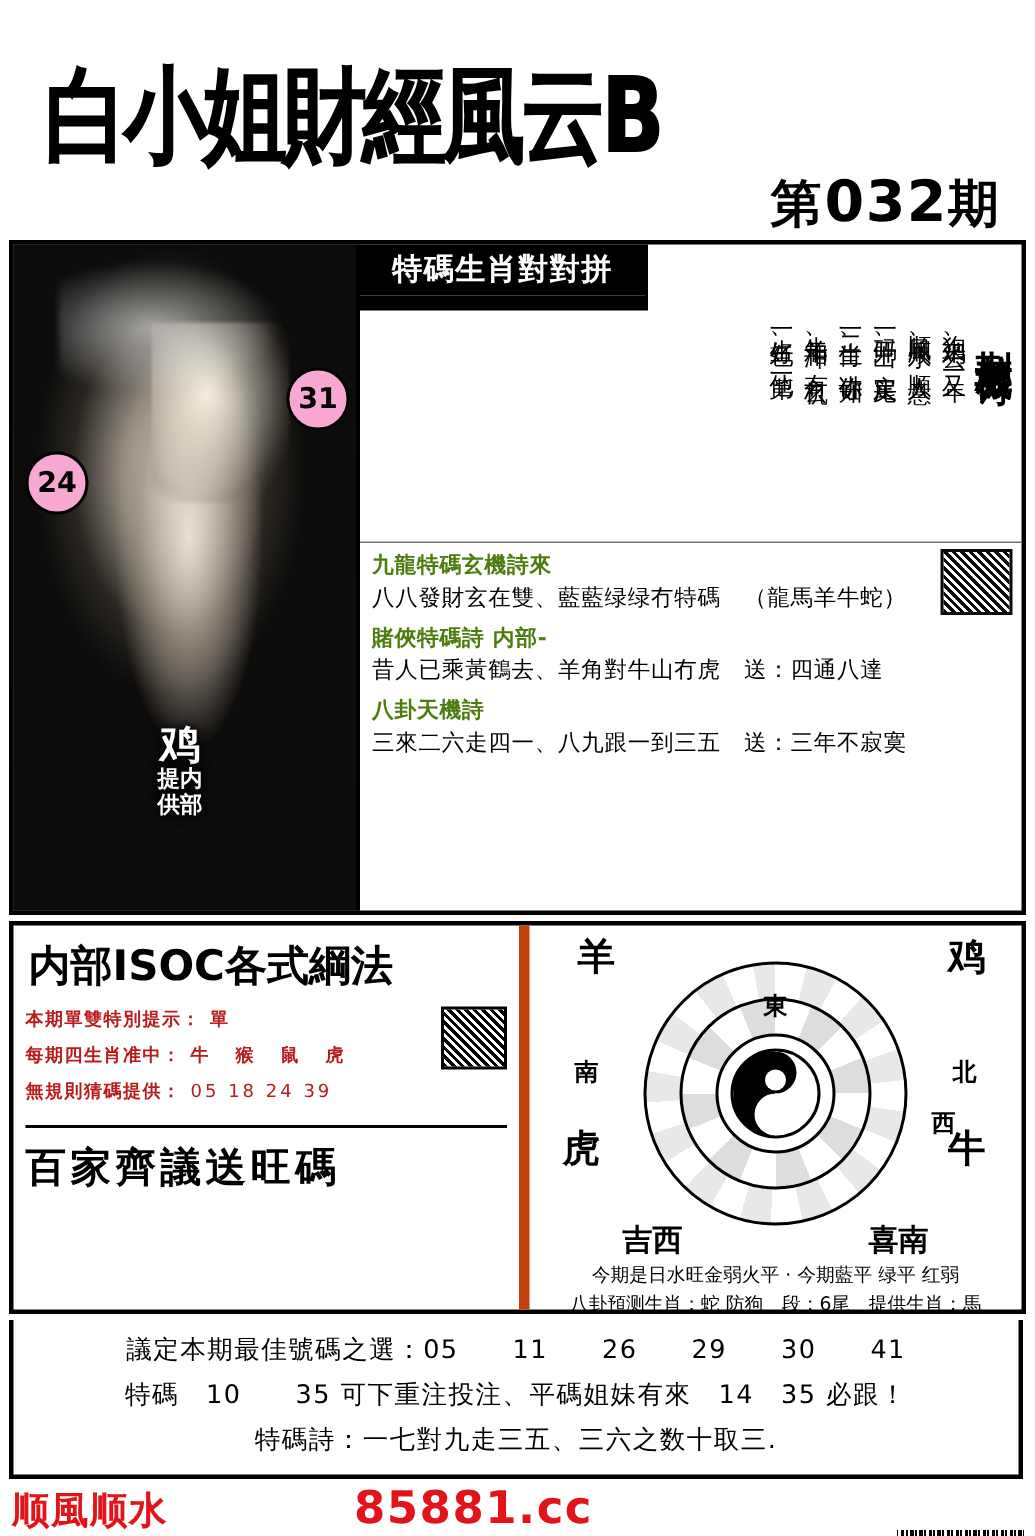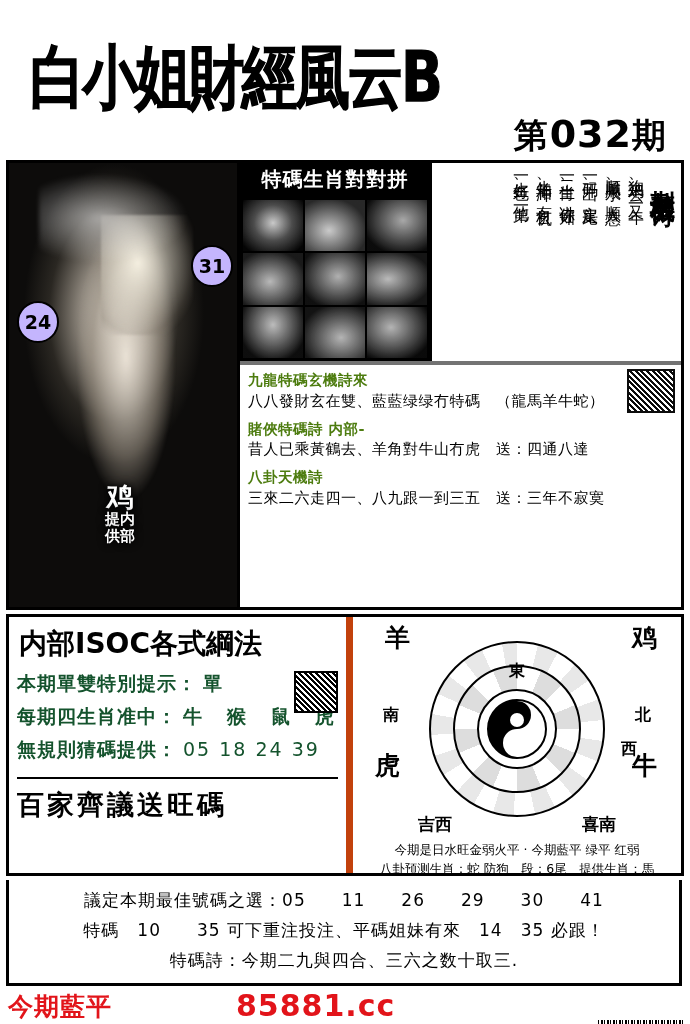--- a/index.html
+++ b/index.html
@@ -102,21 +102,21 @@
     position: absolute;
     left: 92px; top: 52px;
     width: 92px; height: 120px;
     background: radial-gradient(ellipse at 40% 40%, rgba(255,250,235,0.9), rgba(120,112,100,0.2) 70%, rgba(0,0,0,0) 80%);
     filter: blur(1px);
   }
   .ball {
     position: absolute;
     width: 38px; height: 38px;
     border-radius: 50%;
-    background: #c4b5fd;
+    background: #f9a8d4;
     border: 2px solid #000;
     color: #000;
     font-size: 19px;
     font-weight: bold;
     display: flex;
     align-items: center;
     justify-content: center;
     font-family: "DejaVu Sans", sans-serif;
   }
   .ball.b24 { left: 8px; top: 138px; }
@@ -136,21 +136,22 @@
   
   .topright {
     position: relative;
     flex: 1;
     display: flex;
     flex-direction: column;
   }
   .toprow1 {
     display: flex;
     height: 198px;
-    border-bottom: 4px solid #737373;
+    border-bottom: 1px solid #737373;
+    flex-direction: column;
   }
   .matchbox {
     width: 190px;
     border-right: 2px solid #000;
     display: flex;
     flex-direction: column;
   }
   .matchbox .title {
     background: #000;
     color: #fff;
@@ -277,22 +278,22 @@
   }
   .isoc-title {
     font-size: 28px;
     font-weight: bold;
     letter-spacing: 0px;
     color: #000;
     margin: 2px 0 8px 2px;
     white-space: nowrap;
   }
   .kv {
-    font-size: 19px;
-    color: #14532d;
+    font-size: 12px;
+    color: #b91c1c;
     margin: 7px 0;
     letter-spacing: 1px;
     white-space: nowrap;
   }
   .kv .label { font-weight: bold; }
   .kv .val { font-weight: bold; letter-spacing: 3px; margin-left: 6px; }
   .kv .nums { font-family: "DejaVu Sans", sans-serif; letter-spacing: 2px; margin-left: 6px; }
   .baijia {
     font-size: 27px;
     font-weight: bold;
@@ -397,21 +398,21 @@
   .dir-s { left: 30px; top: 88px; }
   .dir-n { right: 30px; top: 88px; }
   .dir-w { right: 44px; top: 122px; }
 
   .midright .bottomlabels {
     position: absolute;
     left: 0; right: 0;
     top: 196px;
     display: flex;
     justify-content: space-around;
-    font-size: 17px;
+    font-size: 20px;
     font-weight: bold;
   }
   .midright .notes {
     position: absolute;
     left: 4px; right: 4px;
     top: 224px;
     font-size: 12.5px;
     line-height: 1.5;
     text-align: center;
     color: #000;
@@ -612,23 +613,23 @@
       <div class="notes">
         <div>今期是日水旺金弱火平 · 今期藍平 绿平 红弱</div>
         <div>八卦預测生肖：蛇 防狗　段：6尾　提供生肖：馬</div>
       </div>
     </div>
   </div>
 
   <div class="bottom">
     <div class="brow">議定本期最佳號碼之選：05　　11　　26　　29　　30　　41</div>
     <div class="brow">特碼　10　　35 可下重注投注、平碼姐妹有來　14　35 必跟！</div>
-    <div class="brow">特碼詩：今期二九與四合、三六之数十取三.</div>
+    <div class="brow">特碼詩：一七對九走三五、三六之数十取三.</div>
   </div>
 
   <div class="footer">
-    <div class="hk">今期藍平</div>
+    <div class="hk">顺風顺水</div>
     <div class="site">85881.cc</div>
 
     <div class="barcode"></div>
   </div>
 
 </div>
 
 </body></html>

